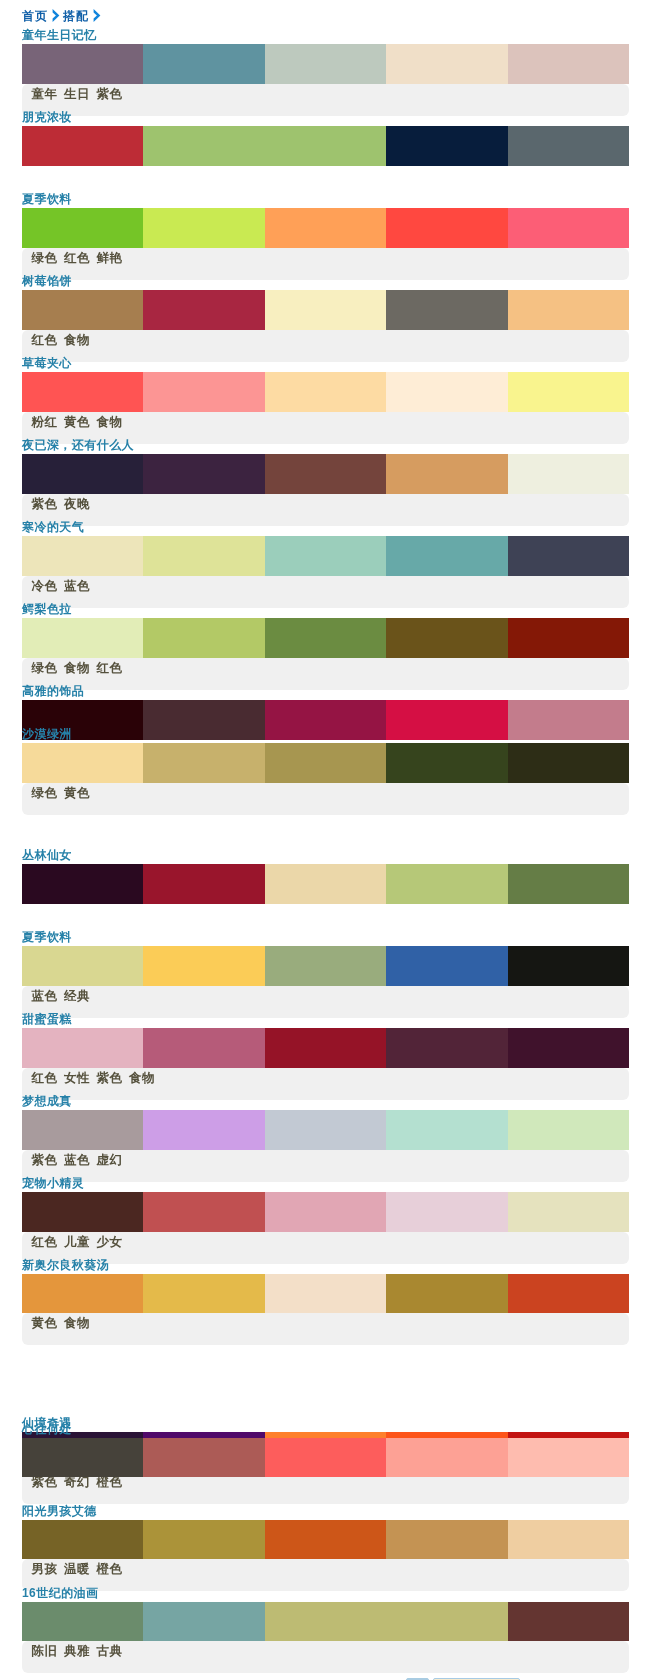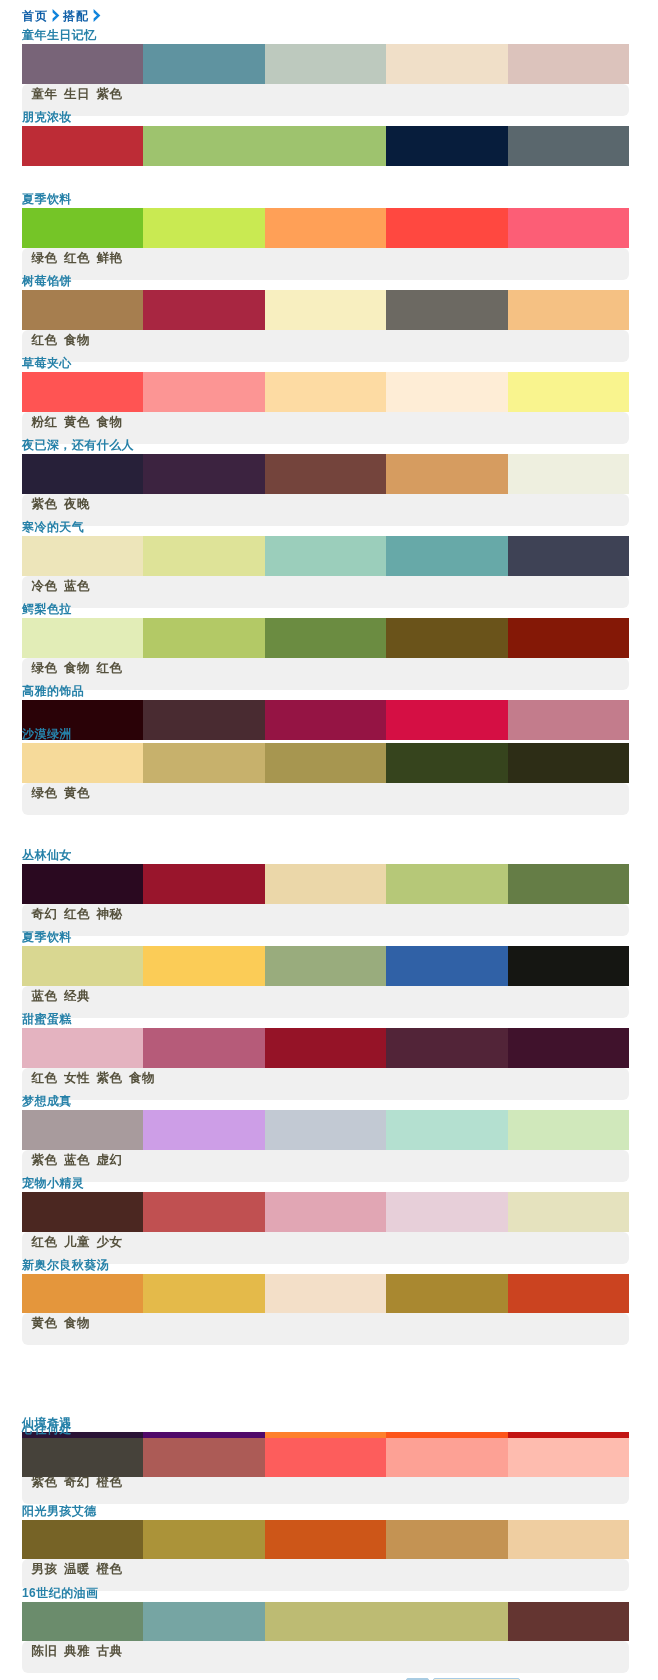--- a/index.html
+++ b/index.html
@@ -155,21 +155,20 @@
 </div>
 <div class="item" style="top:845.00px">
 <a class="ptitle" href="#"><u>丛林仙女</u></a>
 <div class="swatches">
 <div class="sw" style="width: 121.4px; background: rgb(42, 9, 32);"></div>
 <div class="sw" style="width: 121.4px; background: rgb(153, 21, 44);"></div>
 <div class="sw" style="width: 121.4px; background: rgb(235, 215, 169);"></div>
 <div class="sw" style="width: 121.4px; background: rgb(182, 200, 120);"></div>
 <div class="sw" style="width: 121.4px; background: rgb(101, 125, 70);"></div>
 </div>
-<div class="tags"><span>奇幻</span><span>红色</span><span>神秘</span></div>
 </div>
 <div class="item" style="top:926.96px">
 <a class="ptitle" href="#"><u>夏季饮料</u></a>
 <div class="swatches">
 <div class="sw" style="width: 121.4px; background: rgb(217, 215, 145);"></div>
 <div class="sw" style="width: 121.4px; background: rgb(251, 204, 87);"></div>
 <div class="sw" style="width: 121.4px; background: rgb(153, 172, 125);"></div>
 <div class="sw" style="width: 121.4px; background: rgb(48, 97, 166);"></div>
 <div class="sw" style="width: 121.4px; background: rgb(21, 22, 18);"></div>
 </div>

